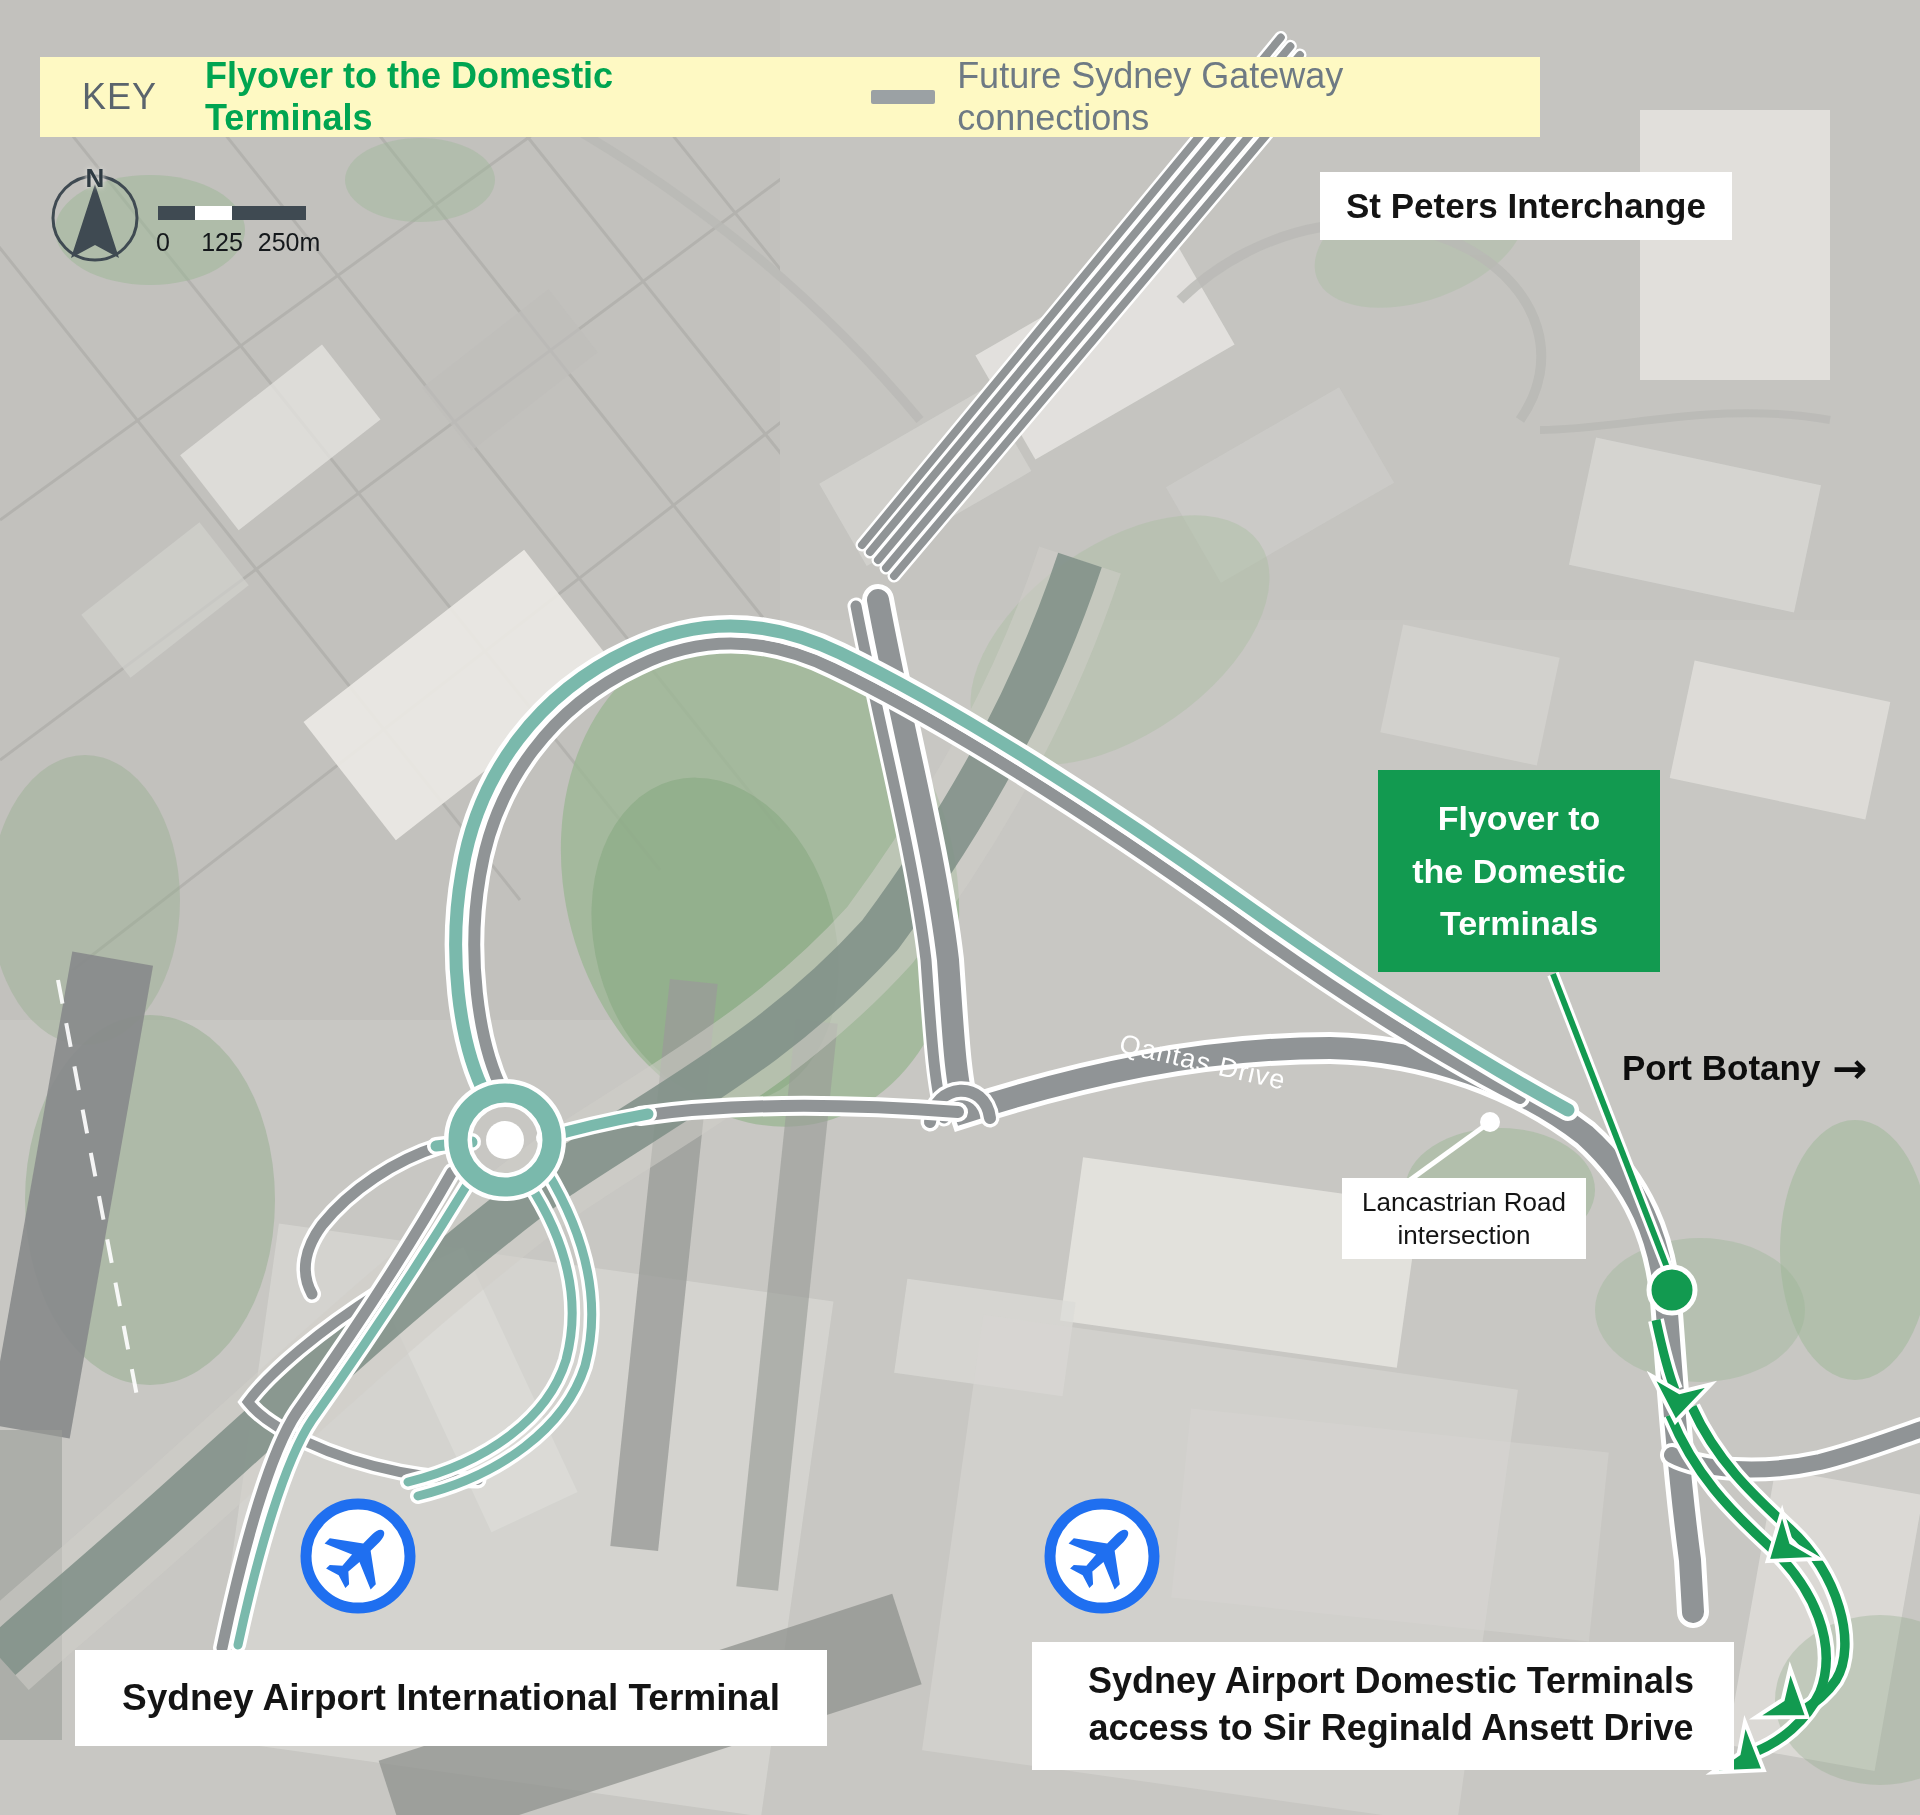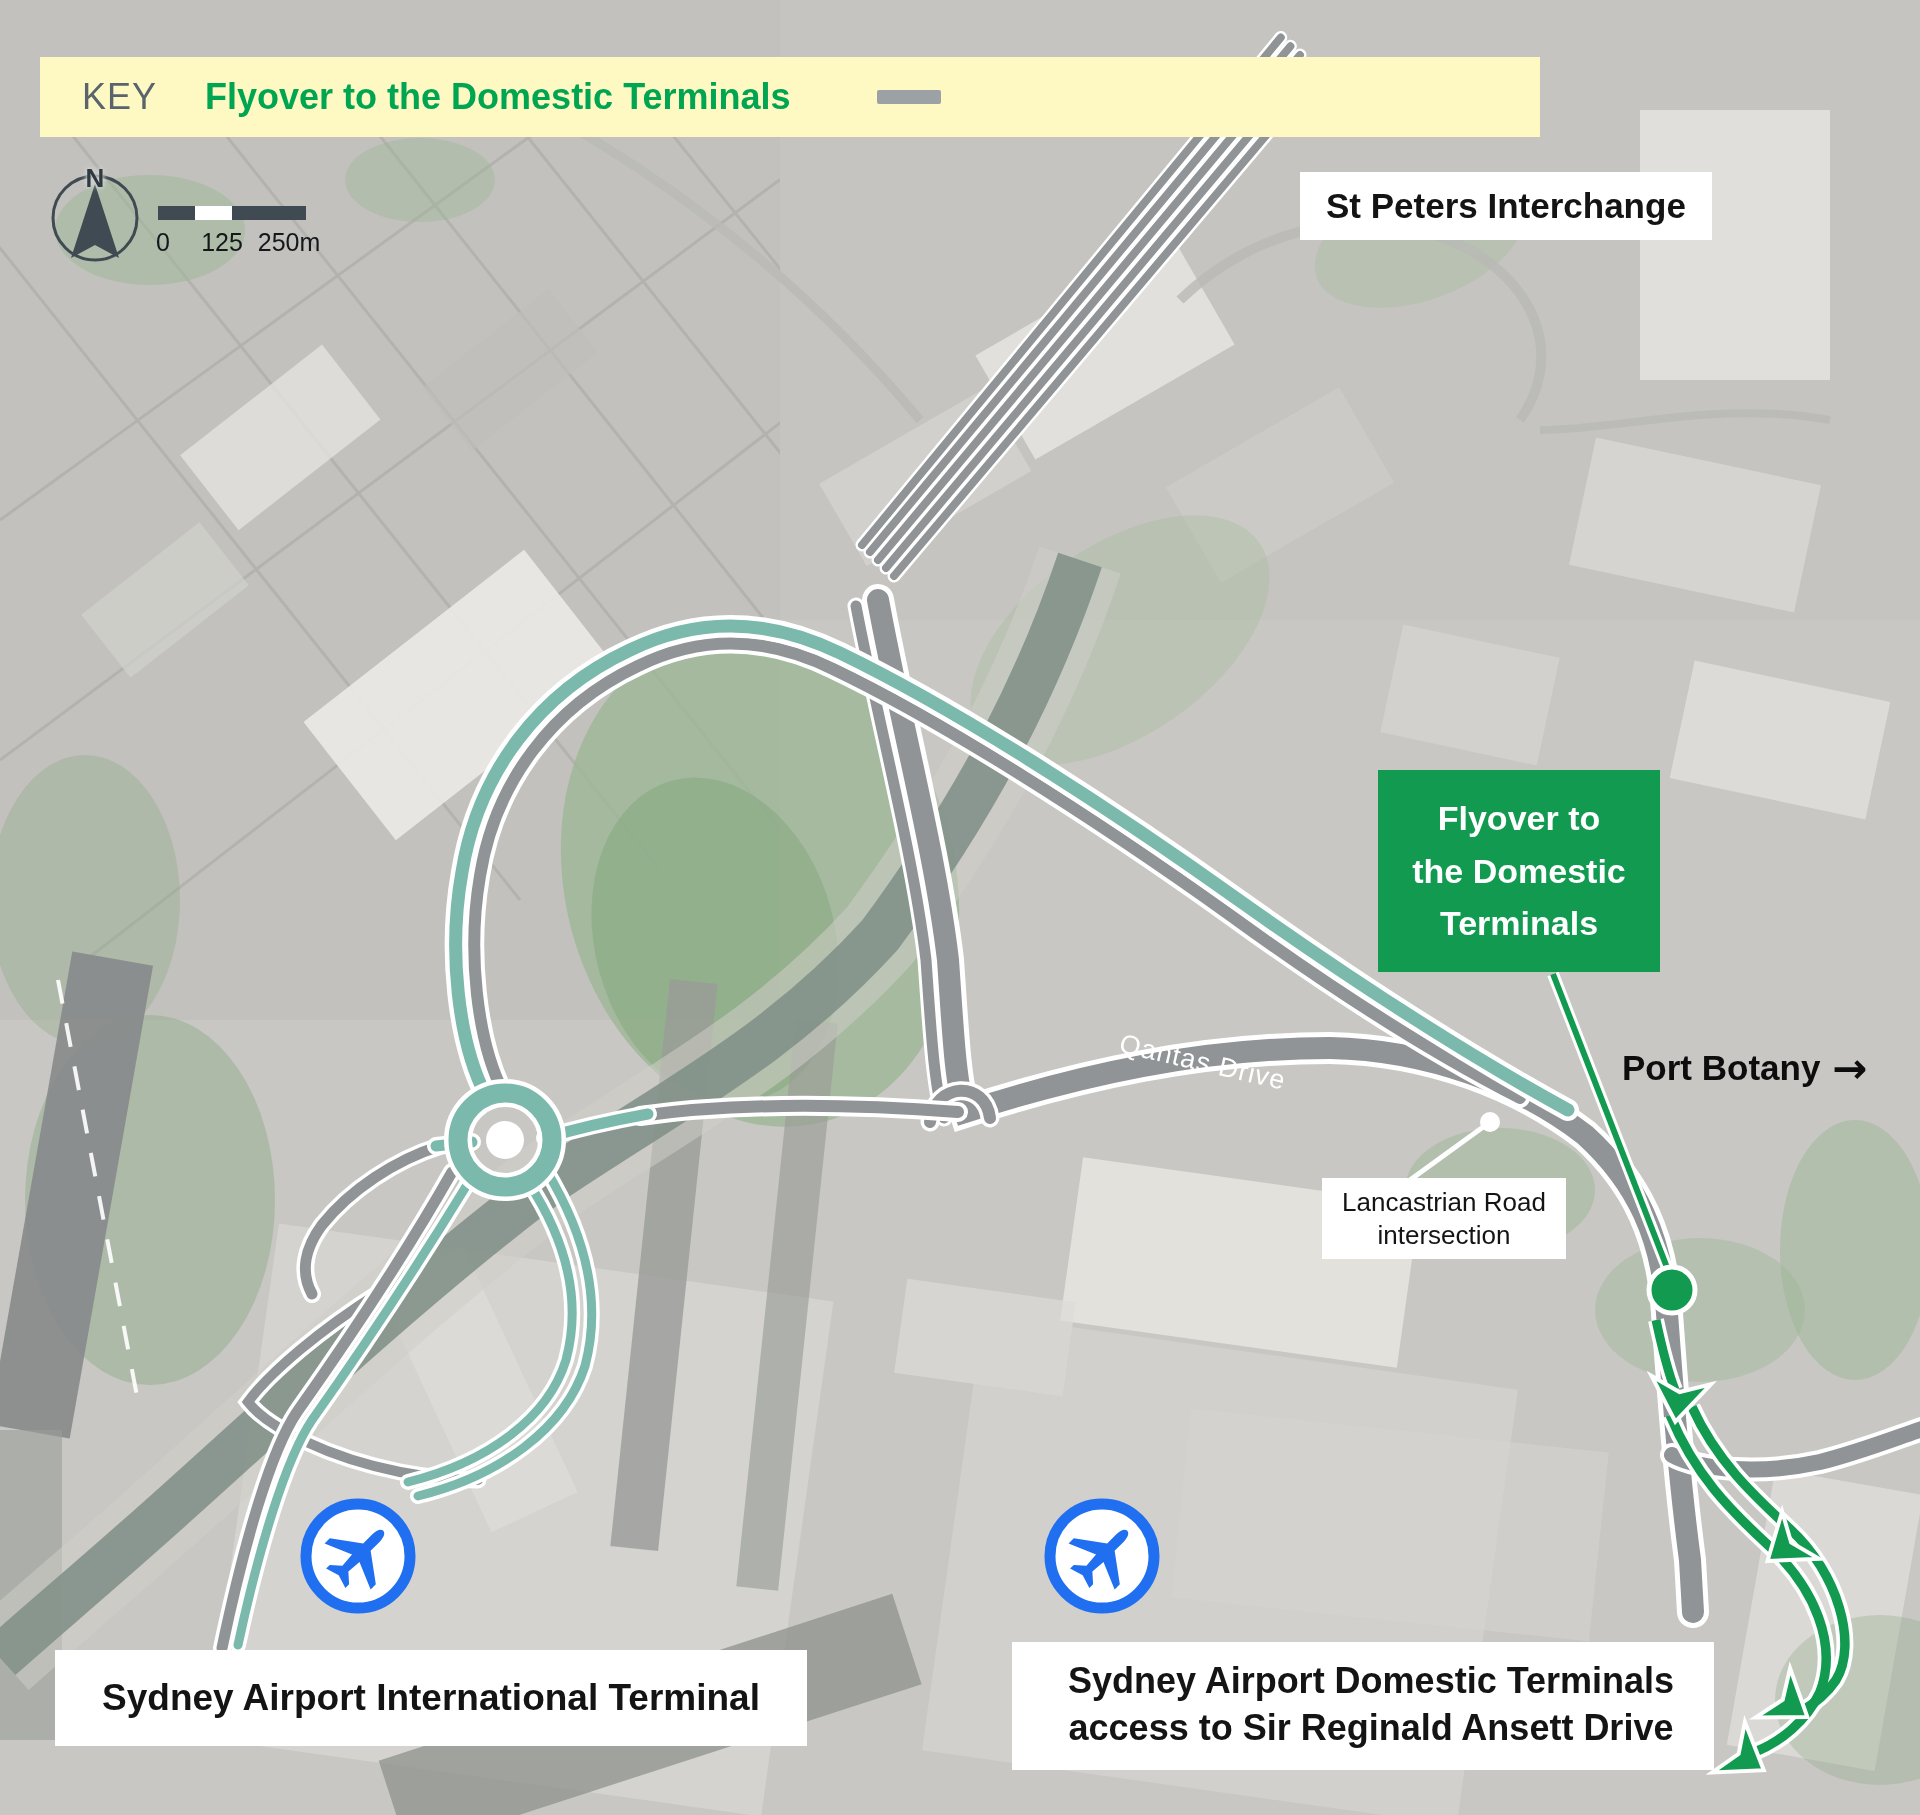--- a/index.html
+++ b/index.html
@@ -17,21 +17,21 @@
 
   
   .scalebar{left:158px;top:206px;display:flex;height:14px;}
   .scalebar .seg{height:14px;}
   .seg.d{background:#3f4a52;}
   .seg.w{background:#ffffff;}
   .scalelabels{left:130px;top:228px;width:220px;height:30px;color:#14181b;font-size:25px;}
   .scalelabels span{position:absolute;transform:translateX(-50%);}
 
   
-  .wbox{background:#ffffff;color:#141414;font-weight:bold;text-align:center;}
+  .wbox{background:#ffffff;color:#141414;font-weight:bold;text-align:center;margin-left:20px;}
   .stpeters{left:1300px;top:172px;padding:14px 26px;font-size:35px;}
   .intl{left:55px;top:1650px;width:752px;height:96px;display:flex;align-items:center;justify-content:center;font-size:37px;}
   .dom{left:1012px;top:1642px;width:702px;padding:16px 0 18px 16px;font-size:36px;line-height:1.3;}
   .lanc{left:1322px;top:1178px;width:244px;padding:8px 0;font-size:26px;font-weight:normal;line-height:1.25;}
 
   .greenbox{left:1378px;top:770px;width:282px;height:202px;background:#129a50;color:#ffffff;
     display:flex;flex-direction:column;align-items:center;justify-content:center;
     font-size:34px;font-weight:bold;line-height:1.55;}
 
   .portbotany{left:1622px;top:1048px;display:flex;gap:12px;color:#0d0d0d;}
@@ -256,20 +256,21 @@
   <g>
     <circle cx="95" cy="218" r="42" fill="none" stroke="#3f4a52" stroke-width="3"></circle>
     <path d="M95,184 L119,258 L95,245 L71,258 Z" fill="#3f4a52"></path>
   </g>
 </svg>
 
 <div class="overlay keybar">
   <span class="keyword">KEY</span>
   <span class="flyover">Flyover to the Domestic Terminals</span>
   <span class="dash"></span>
+  <span class="gateway">Future Sydney Gateway connections</span>
 </div>
 
 <div class="overlay northlabel" style="left:95px;top:163px;transform:translateX(-50%);">N</div>
 
 <div class="overlay scalebar">
   <div class="seg d" style="width:37px"></div>
   <div class="seg w" style="width:37px"></div>
   <div class="seg d" style="width:74px"></div>
 </div>
 <div class="overlay scalelabels">

